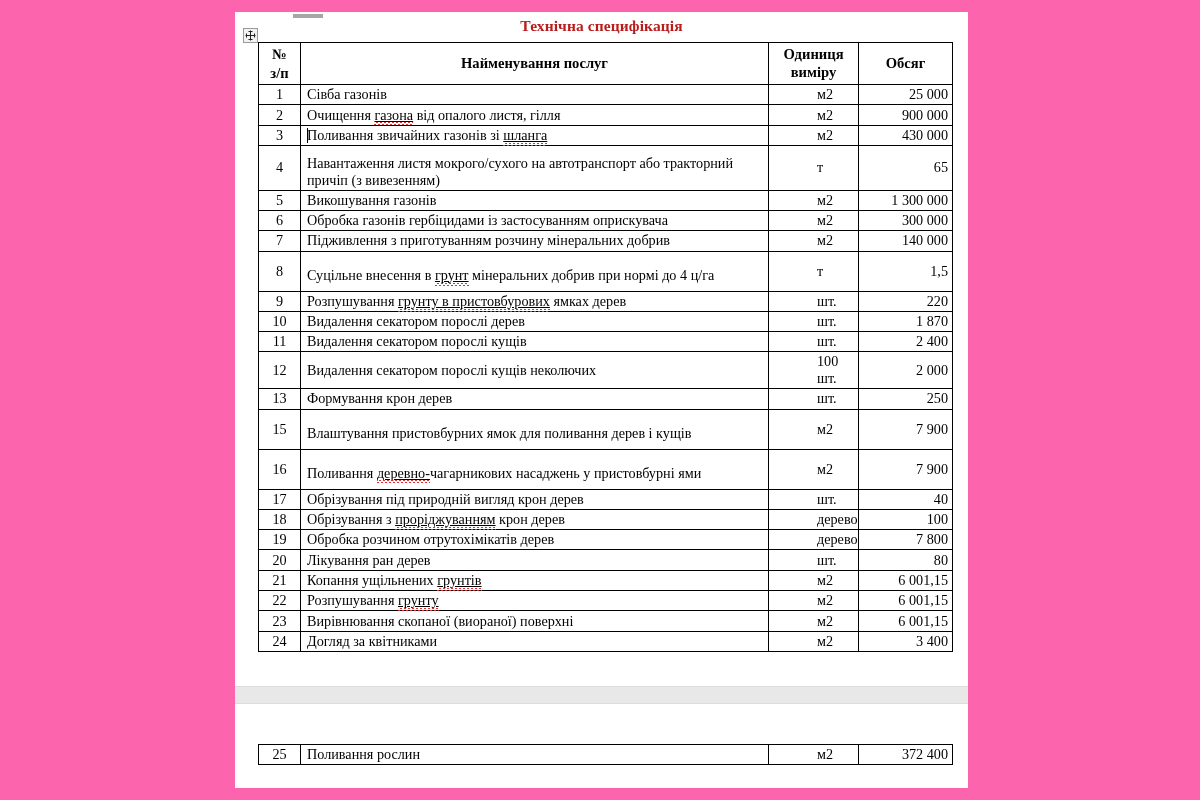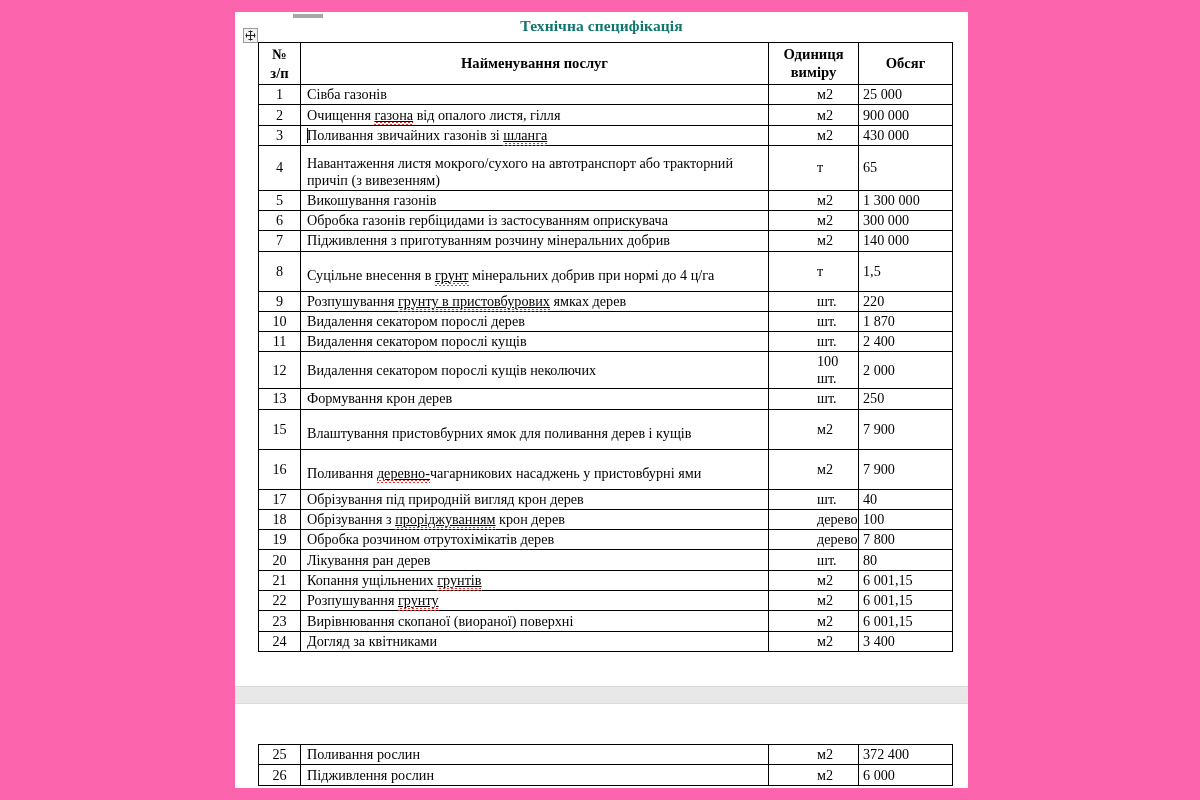--- a/index.html
+++ b/index.html
@@ -54,21 +54,21 @@
 
   
   .doc-title {
     position: absolute;
     left: 0; right: 0;
     top: 5px;
     text-align: center;
     font-weight: bold;
     font-size: 15.5px;
     letter-spacing: .1px;
-    color: #0f766e;
+    color: #b91c1c;
   }
 
   
   .table-handle {
     position: absolute;
     left: 243px;
     top: 28px;
     width: 15px;
     height: 15px;
     background: #f2f2f2;
@@ -109,21 +109,21 @@
     font-weight: bold;
     text-align: center;
     height: 42px;
     font-size: 14.6px;
   }
   .spec-table th.h-num { line-height: 1.25; }
 
   td.num  { text-align: center; }
   td.name { text-align: left; padding-left: 6px; }
   td.unit { text-align: left; padding-left: 48px; }
-  td.qty  { text-align: left; }
+  td.qty  { text-align: right; }
 
   tr.r1 td { height: 20.3px; }
   tr.r2 td { height: 40px; }
   tr.r2 td.name { padding-top: 9px; }
 
   
   .sq {
     position: relative;
     display: inline-block;
     text-decoration: underline;
@@ -350,23 +350,17 @@
           <col class="c-unit">
           <col class="c-qty">
       </colgroup>
       <tbody id="tbody-p2">
           <tr class="r1">
             <td class="num">25</td>
             <td class="name">Поливання рослин</td>
             <td class="unit">м2</td>
             <td class="qty">372 400</td>
           </tr>
-          <tr class="r1">
-            <td class="num">26</td>
-            <td class="name">Підживлення рослин</td>
-            <td class="unit">м2</td>
-            <td class="qty">6 000</td>
-          </tr>
         </tbody>
     </table>
   </div>
 
 </div>
 
 </body></html>

